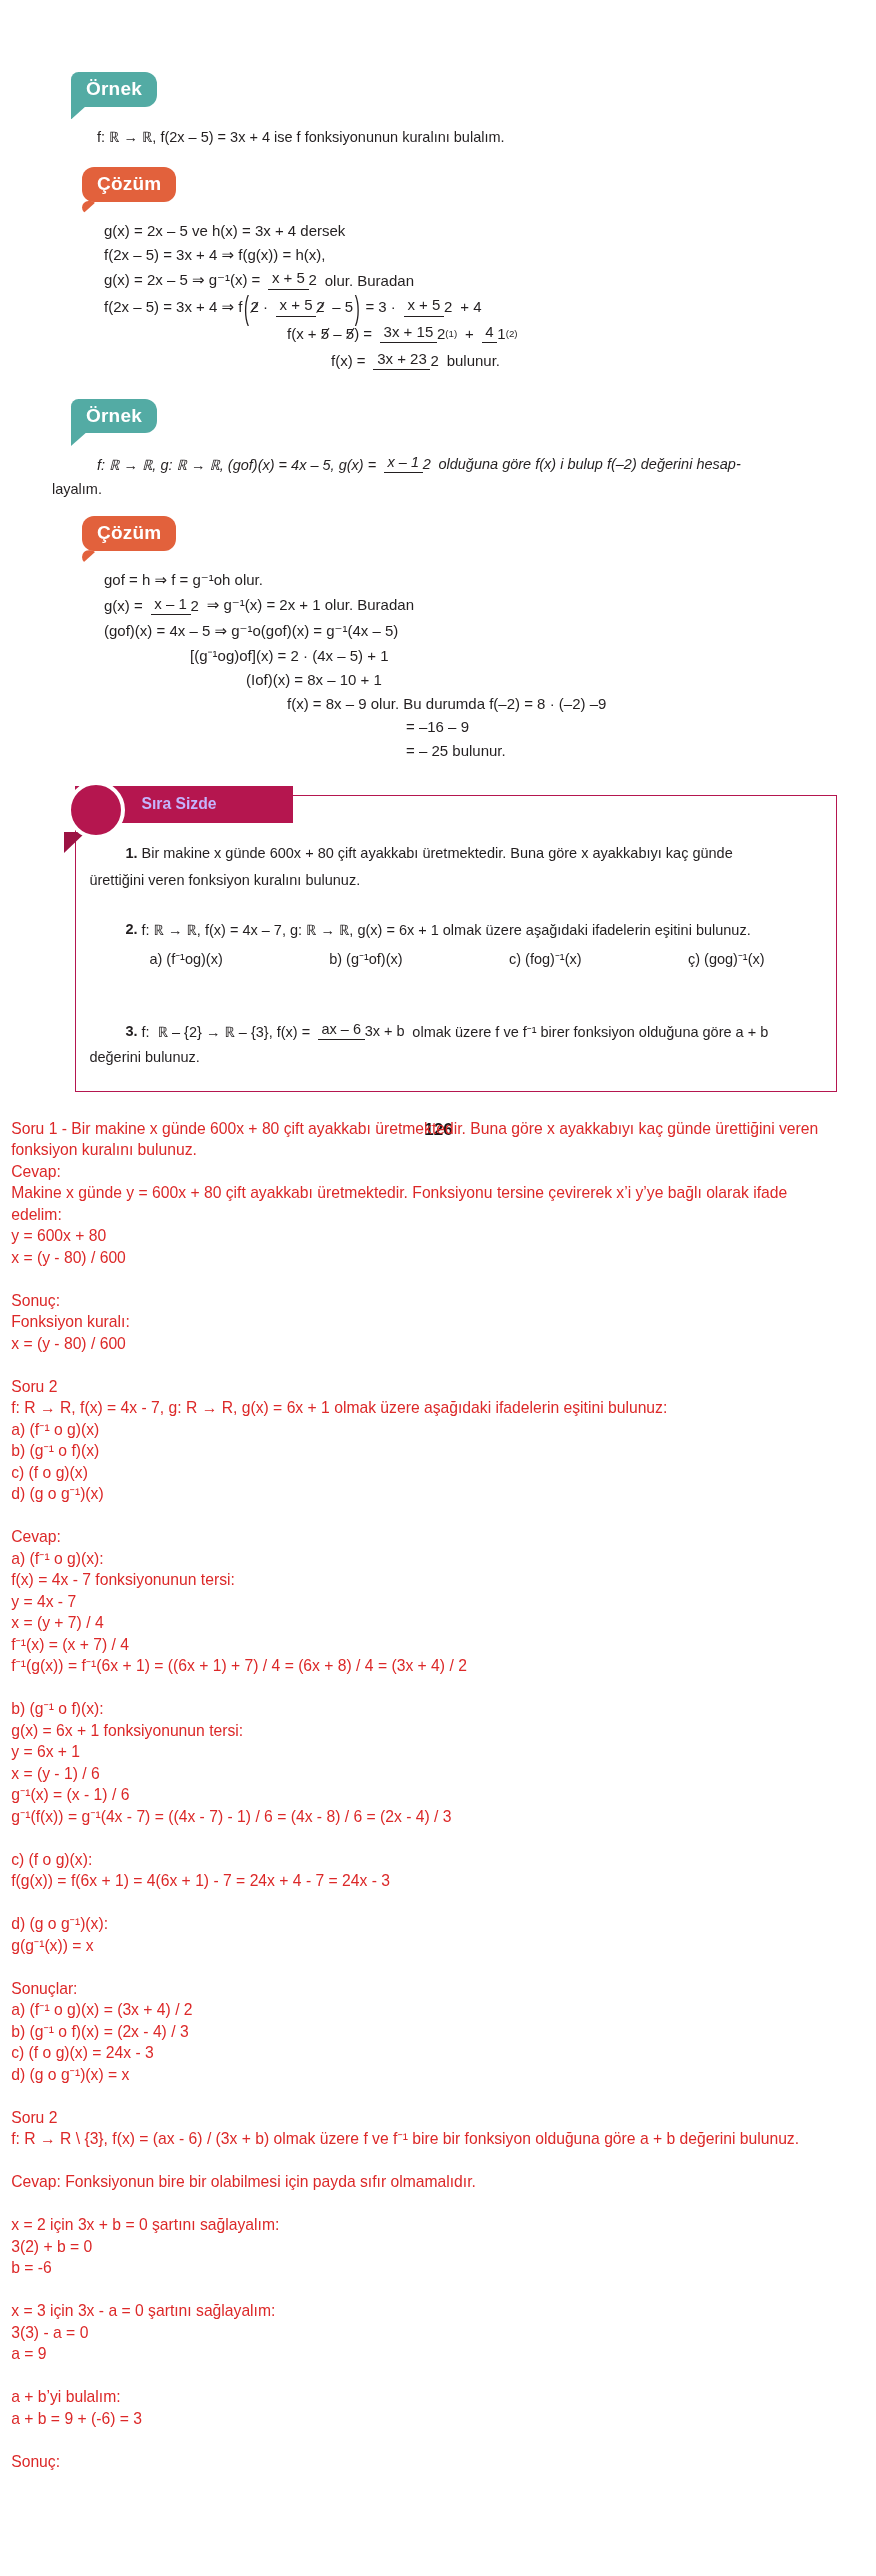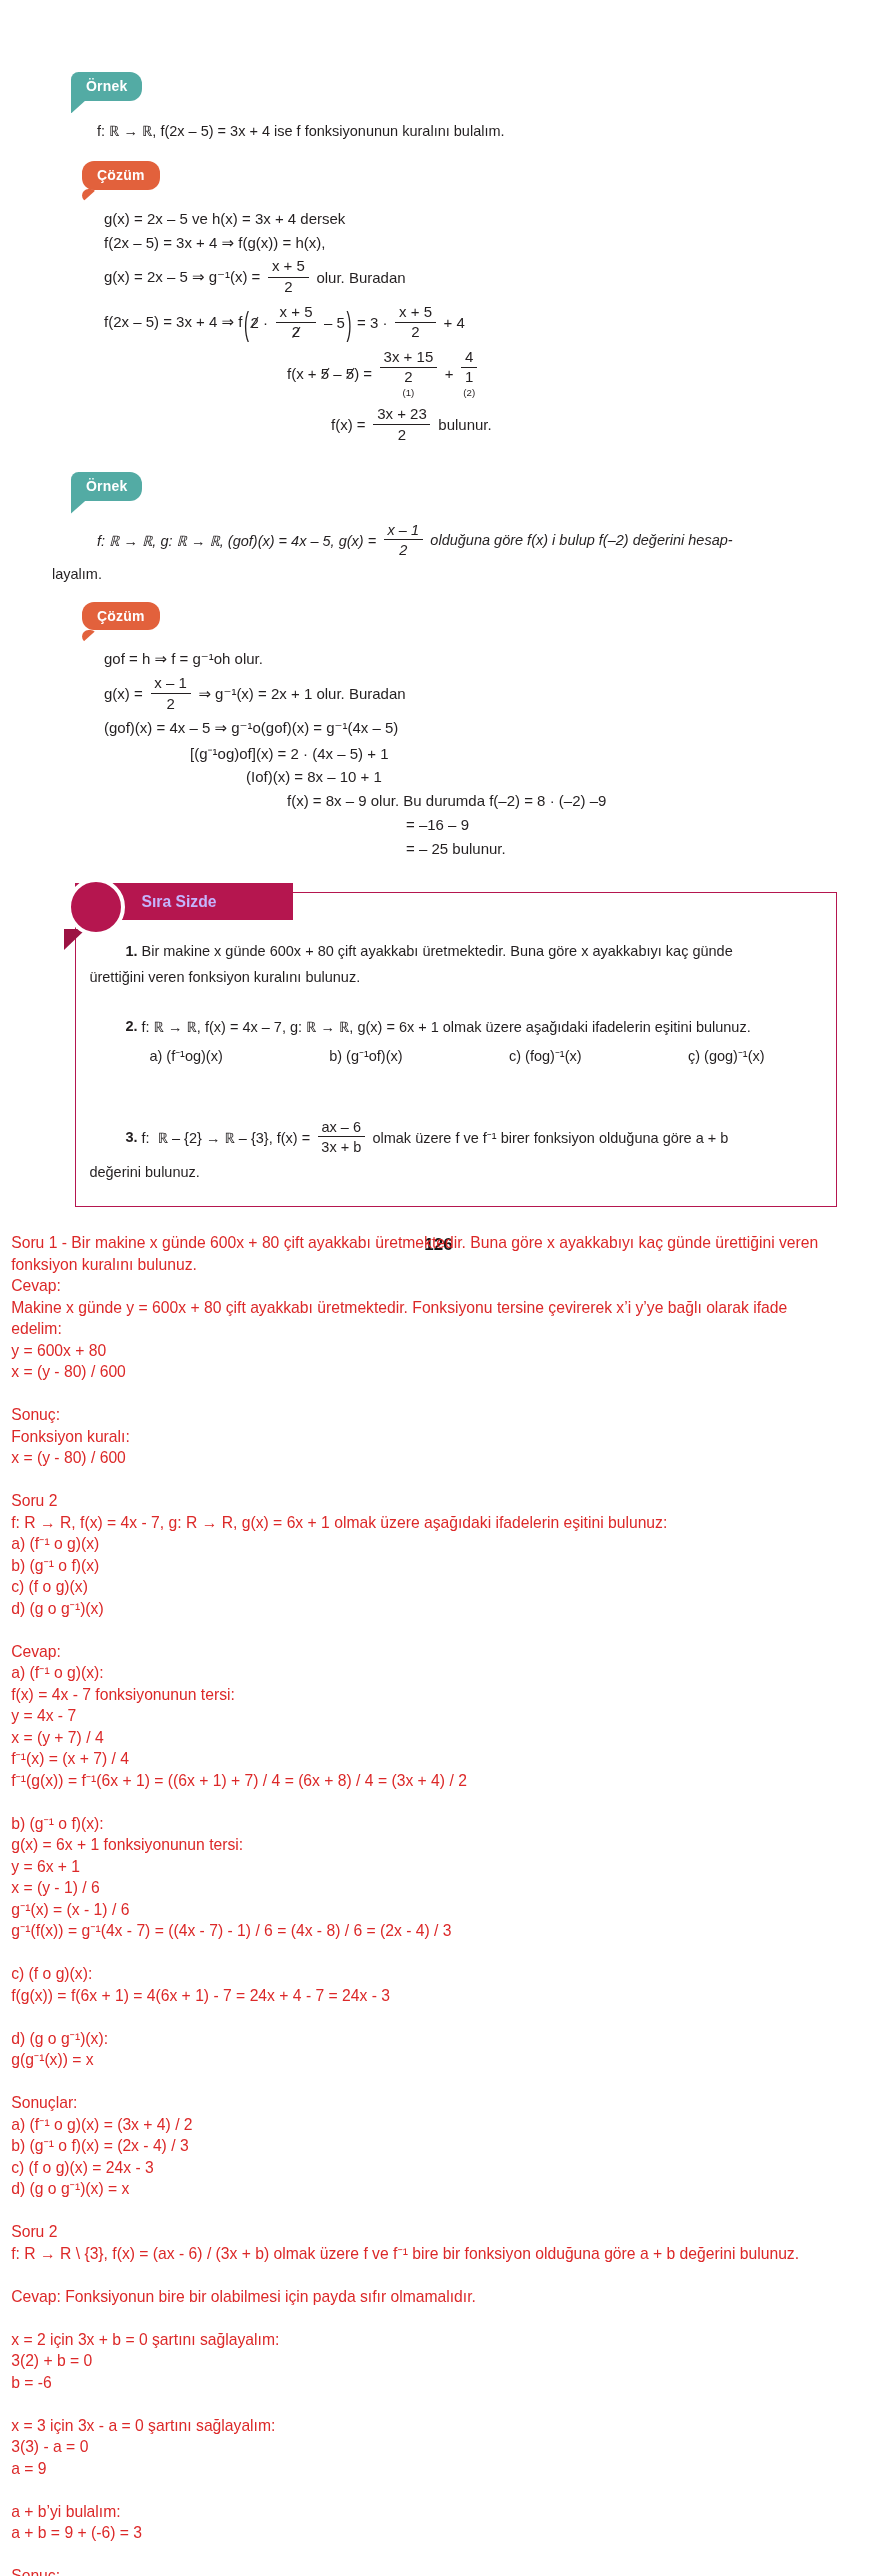--- a/index.html
+++ b/index.html
@@ -10,42 +10,42 @@
   }
   .page { position:relative; width:877px; }
 
   
   .book { padding-top:72px; }
   .badge-row { margin-bottom:19.4px; }
   .bl95  { margin-left:71px; }
   .bl110 { margin-left:82px; }
   .badge {
     position:relative; display:inline-block; color:#fff; font-weight:bold;
-    font-size:14px; letter-spacing:0.2px; padding:6px 15px 6.7px 15px;
+    font-size:19px; letter-spacing:0.2px; padding:6px 15px 6.7px 15px;
     border-radius:7.5px 12px 12px 0;
   }
   .badge .tail {
     position:absolute; left:0; top:100%; margin-top:-0.7px; width:15px; height:13.4px;
     clip-path:polygon(0 0, 100% 0, 0 100%);
   }
   .badge-ornek, .badge-ornek .tail { background:var(--teal,#53aba4); }
   .badge-cozum, .badge-cozum .tail { background:var(--orange,#e2613c);border-radius:12px; }
 
   .stmt  { font-size:14.5px; }
   .stmt1 { margin:0 30px 21px 97px;text-align:right; }
   .stmt2 { margin:0 30px 18px 52px; }
   .sol   { margin:0 22.4px 27px 104px; font-size:15px; }
 
   .math-line {
     display:flex; align-items:center; white-space:pre;
     min-height:19.4px; margin:4.5px 0; color:var(--ink,#231f20);
   }
   .math-line b { font-weight:bold; }
 
-  .frac { display:inline-flex; flex-direction:column; align-items:center;
+  .frac { display:inline-flex; flex-direction:row; align-items:center;
           vertical-align:middle; margin:1.5px 3.7px; line-height:1.12; }
   .frac .num { padding:0 3.7px 1.5px; border-bottom:1.5px solid currentColor; }
   .frac .den { padding-top:1.5px; }
   .frac .flbl { font-size:9.7px; margin-top:1.5px; }
 
   .cancel { position:relative; display:inline-block; }
   .cancel::after {
     content:""; position:absolute; left:-2.2px; right:-2.2px; top:48%; height:1.3px;
     background:currentColor; transform:rotate(-55deg);
   }

